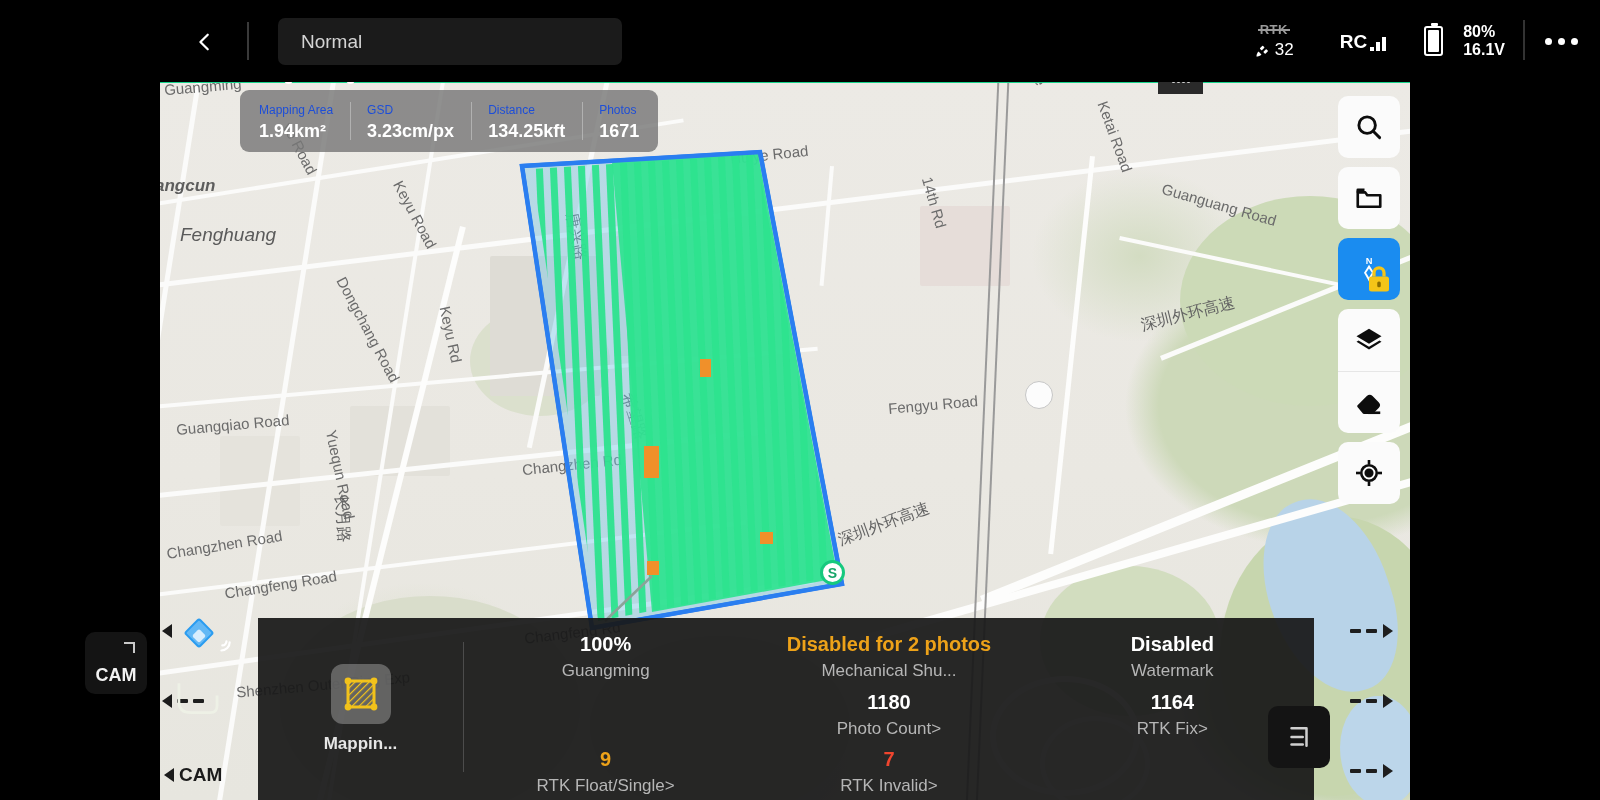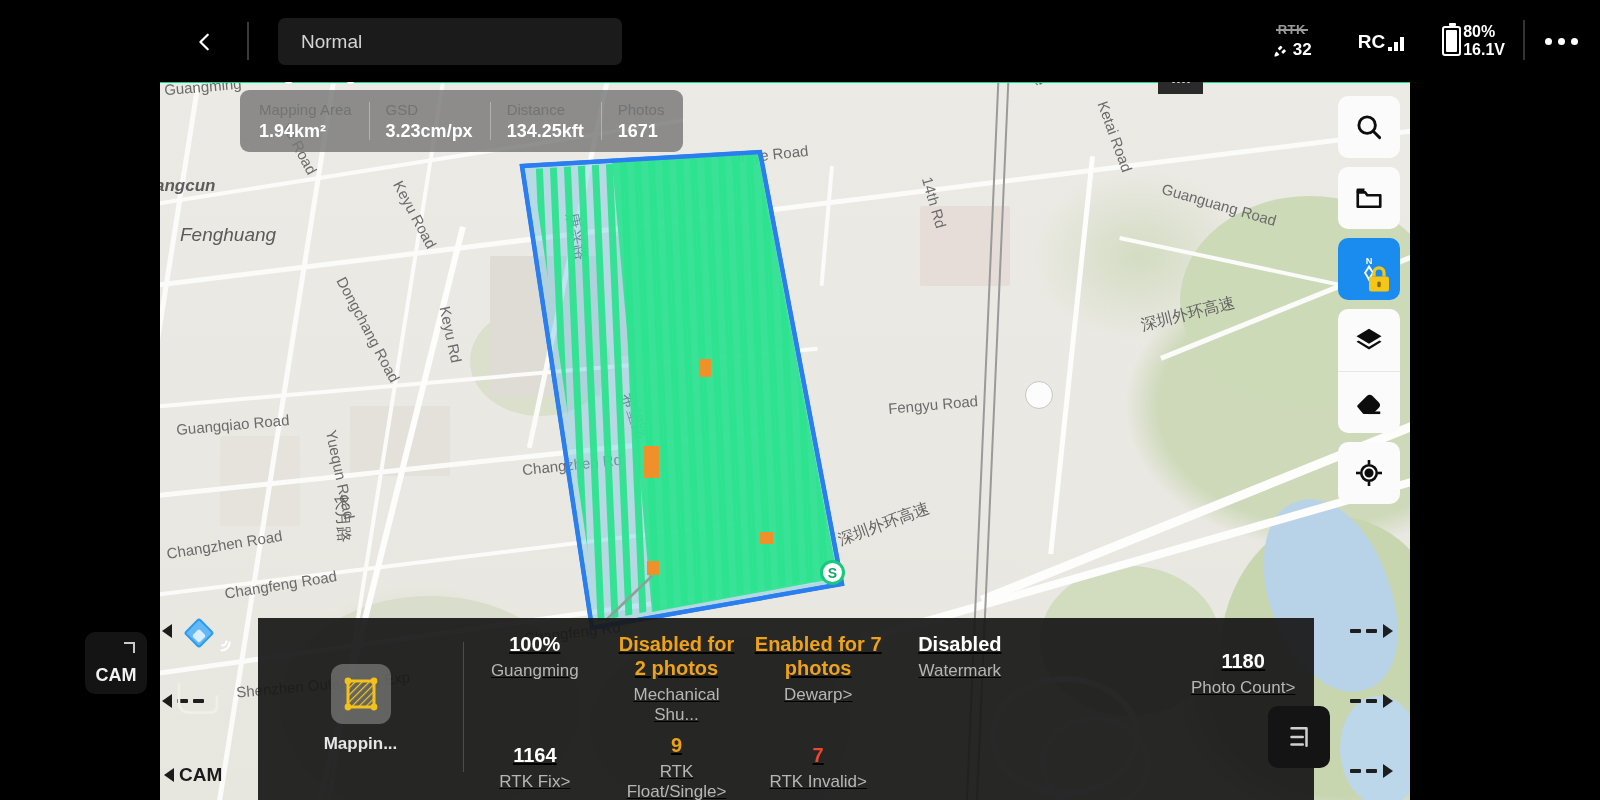--- a/index.html
+++ b/index.html
@@ -27,31 +27,31 @@
                 display:flex; align-items:center; gap:0px; }
 
   .rtk-block{ width:72px; display:flex; flex-direction:column; align-items:center;
               justify-content:center; cursor:pointer; }
   .rtk-label{ color:#9a9a9a; font-size:13px; font-weight:bold; letter-spacing:.5px;
               position:relative; line-height:15px; }
   .rtk-label::after{ content:""; position:absolute; left:-2px; right:-2px; top:7px;
                      height:1.6px; background:#9a9a9a; }
   .sat-row{ display:flex; align-items:center; gap:4px; margin-top:3px; }
   .sat-row svg{ width:17px; height:17px; }
-  .sat-row b{ color:#fff; font-size:17px; font-weight:bold; }
+  .sat-row b{ color:#fff; font-size:17px; font-weight:normal; }
 
   .rc-block{ display:flex; align-items:flex-end; gap:3px; margin-left:30px; cursor:pointer; }
   .rc-block .rct{ color:#fff; font-size:19px; font-weight:bold; line-height:19px; }
   .bars{ display:flex; align-items:flex-end; gap:2px; height:16px; }
   .bars i{ display:block; width:4px; background:#fff; }
   .bars i:nth-child(1){ height:4px; }
   .bars i:nth-child(2){ height:9px; }
   .bars i:nth-child(3){ height:14px; }
 
-  .batt-block{ display:flex; align-items:center; gap:2px; margin-left:38px; cursor:pointer; }
+  .batt-block{ display:flex; align-items:center; gap:20px; margin-left:38px; cursor:pointer; }
   .batt-ico{ width:19px; height:30px; border:2.2px solid #fff; border-radius:3px;
              position:relative; }
   .batt-ico::before{ content:""; position:absolute; left:5px; top:-5px; width:7px;
                      height:3.4px; background:#fff; border-radius:1px; }
   .batt-ico::after{ content:""; position:absolute; left:2px; right:2px; top:2px;
                     bottom:2px; background:#fff; border-radius:1px; }
   .batt-txt{ display:flex; flex-direction:column; }
   .batt-txt b{ color:#fff; font-size:16px; font-weight:bold; line-height:18px; }
   .batt-txt span{ color:#fff; font-size:16px; font-weight:bold; line-height:18px; }
 
@@ -97,21 +97,21 @@
   .prog-widget i{ display:block; width:3px; height:3px; background:#cfcfcf; border-radius:1px; }
 
   
   .stats{ position:absolute; left:80px; top:14px; height:62px;
           background:rgba(120,120,120,.82); border-radius:9px; display:flex;
           align-items:stretch; z-index:20; padding:0 2px; }
   .stat{ display:flex; flex-direction:column; justify-content:center;
          padding:0 17px; position:relative; cursor:pointer; }
   .stat + .stat::before{ content:""; position:absolute; left:0; top:12px; bottom:12px;
                          width:1px; background:rgba(255,255,255,.32); }
-  .stat .k{ color:#737373; font-size:15px; line-height:20px; }
+  .stat .k{ color:#1d4ed8; font-size:12px; line-height:20px; }
   .stat .v{ color:#fff; font-size:18px; font-weight:bold; line-height:22px; }
 
   
   .surveyWrap{ position:absolute; left:0; top:0; width:1250px; height:724px; z-index:10;
                pointer-events:none; }
 
   
   .home-s{ position:absolute; left:660px; top:484px; width:25px; height:25px;
            border-radius:50%; background:#fff; border:3px solid #16c97e;
            display:flex; align-items:center; justify-content:center; z-index:16; }
@@ -160,22 +160,22 @@
   
   .bottom{ position:absolute; left:258px; top:618px; width:1056px; height:182px;
            background:rgba(24,24,24,.93); z-index:34; display:flex; }
   .bp-left{ width:205px; position:relative; display:flex; flex-direction:column;
             align-items:center; justify-content:center; }
   .mapico{ width:60px; height:60px; background:rgba(150,150,150,.55); border-radius:12px;
            display:flex; align-items:center; justify-content:center; cursor:pointer; }
   .mapico svg{ width:40px; height:40px; }
   .mapico-lbl{ color:#e6e6e6; font-size:17px; margin-top:10px;font-weight:bold; }
   .vsep{ width:1px; background:#4c4c4c; margin:24px 0 28px 0; }
-  .bp-grid{ flex:1; display:grid; grid-template-columns:repeat(6,1fr);
-            grid-template-rows:1fr 1fr;text-decoration:underline; }
+  .bp-grid{ flex:1; display:grid; grid-template-columns:repeat(3,1fr);
+            grid-template-rows:1fr 1fr; }
   .cell{ display:flex; flex-direction:column; align-items:center; justify-content:center;
          padding:4px 6px; cursor:pointer; }
   .cell .v{ font-size:20px; font-weight:bold; color:#fff; text-align:center;
             line-height:24px; }
   .cell .v.amber{ color:#eda219; }
   .cell .v.red{ color:#f0452e; }
   .cell .k{ font-size:17px; color:#b6b6b6; margin-top:5px; text-align:center;
             line-height:20px; }
   .cell.r1{ justify-content:flex-start; padding-top:14px; }
 
@@ -523,24 +523,20 @@
     <div class="bp-grid">
       <div class="cell r1">
         <div class="v">100%</div>
         <div class="k">Guangming</div>
       </div>
       <div class="cell r1">
         <div class="v amber">Disabled for 2 photos</div>
         <div class="k">Mechanical Shu...</div>
       </div>
       <div class="cell r1">
-        <div class="v amber">Enabled for 7 photos</div>
-        <div class="k">Dewarp&gt;</div>
-      </div>
-      <div class="cell r1">
         <div class="v">Disabled</div>
         <div class="k">Watermark</div>
       </div>
       <div class="cell r1"></div>
 
       <div class="cell">
         <div class="v">1180</div>
         <div class="k">Photo Count&gt;</div>
       </div>
       <div class="cell">

